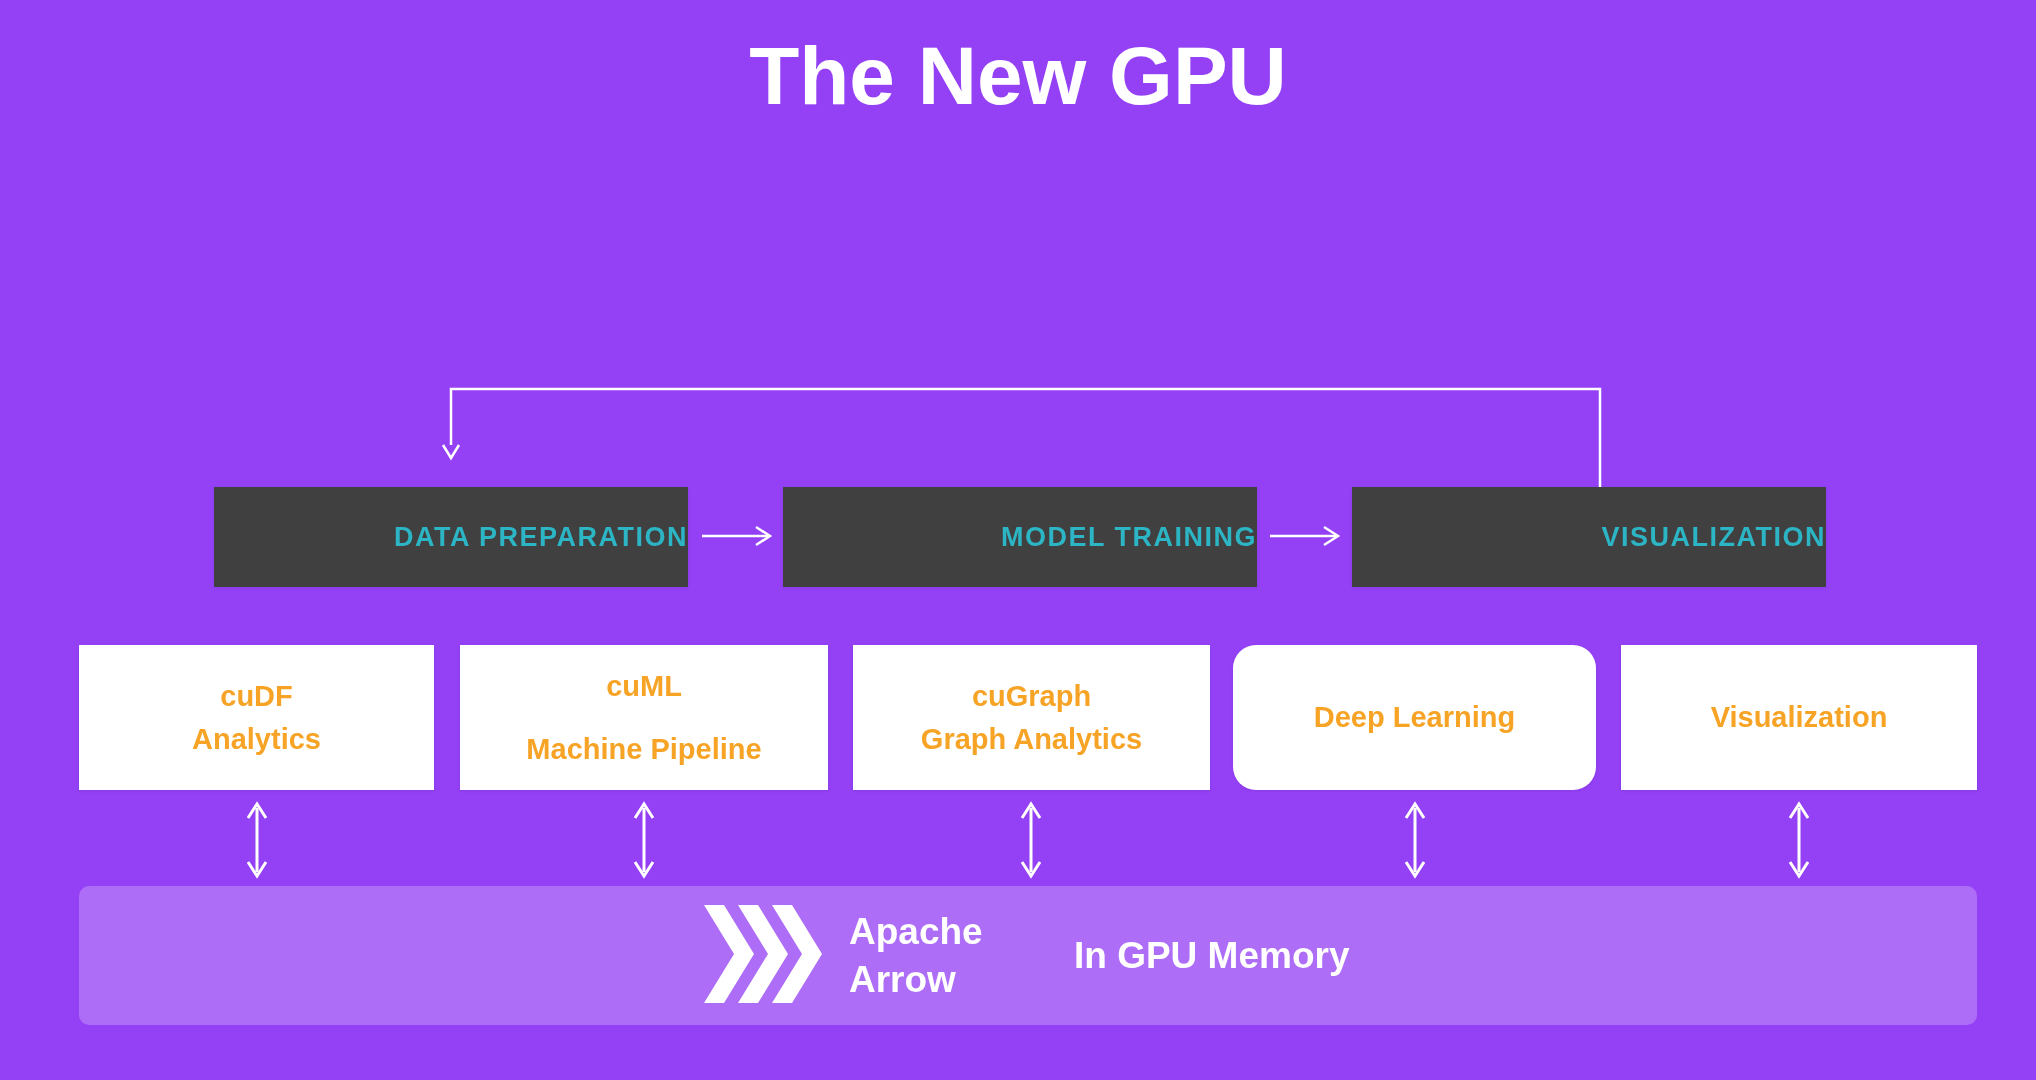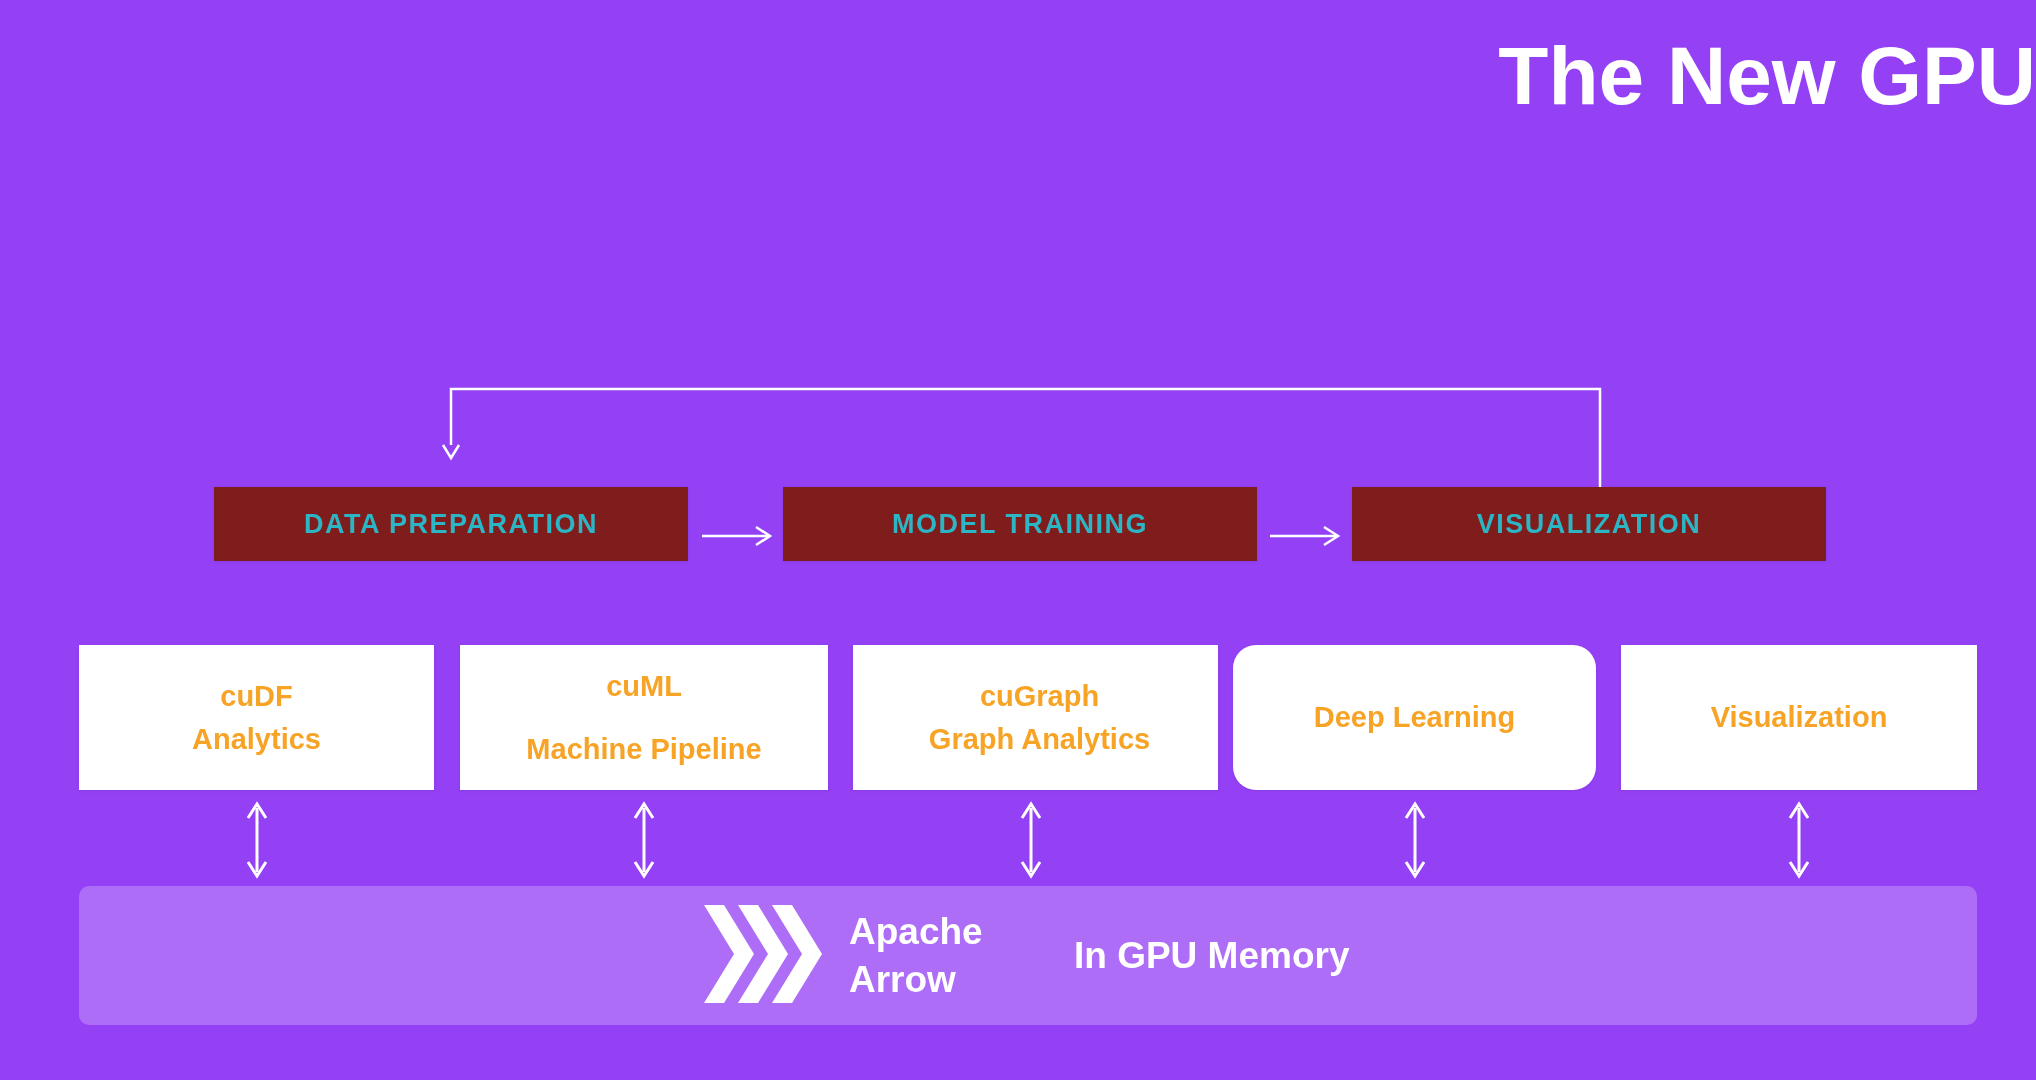--- a/index.html
+++ b/index.html
@@ -5,45 +5,45 @@
   html,body{margin:0;padding:0;}
   .canvas{
     position:relative;
     width:2036px;height:1080px;
     background:#9440F5;
     overflow:hidden;
     font-family:"Liberation Sans", sans-serif;
   }
   .title{
     position:absolute;top:24px;left:0;width:100%;
-    text-align:right;color:#FFFFFF;font-weight:700;
+    text-align:center;color:#FFFFFF;font-weight:700;
     font-size:82px;line-height:1.28;
   }
   .stage{
-    position:absolute;top:487px;height:74px;background:#7f1d1d;
-    display:flex;align-items:center;justify-content:center;
+    position:absolute;top:487px;height:100px;background:#404040;
+    display:flex;align-items:center;justify-content:flex-end;
     color:#2CB5C5;font-weight:700;font-size:27px;letter-spacing:1.5px;
     box-shadow:0 1px 3px rgba(0,0,0,0.08);
   }
   .stage.s1{left:214px;width:474px;}
   .stage.s2{left:783px;width:474px;}
   .stage.s3{left:1352px;width:474px;}
   .flow-arrow{position:absolute;top:523px;}
   .flow-arrow.a1{left:700px;}
   .flow-arrow.a2{left:1268px;}
   .loop{position:absolute;left:440px;top:383px;}
   .comp{
     position:absolute;top:645px;height:145px;background:#FFFFFF;
     display:flex;flex-direction:column;align-items:center;justify-content:center;
     color:#F7A325;font-weight:700;font-size:29px;line-height:1.45;
     text-align:center;box-shadow:0 1px 3px rgba(0,0,0,0.08);
   }
   .comp.c1{left:79px;width:355px;text-align:center;}
   .comp.c2{left:460px;width:368px;gap:20px;}
-  .comp.c3{left:853px;width:357px;padding-left:8px;}
+  .comp.c3{left:853px;width:357px;}
   .comp.c4{left:1233px;width:363px;border-radius:23px;}
   .comp.c5{left:1621px;width:356px;}
   .vert-arrow{position:absolute;top:798px;}
   .vert-arrow.v1{left:242px;}
   .vert-arrow.v2{left:629px;}
   .vert-arrow.v3{left:1016px;}
   .vert-arrow.v4{left:1400px;}
   .vert-arrow.v5{left:1784px;}
   .memory-bar{
     position:absolute;left:79px;top:886px;width:1898px;height:139px;

